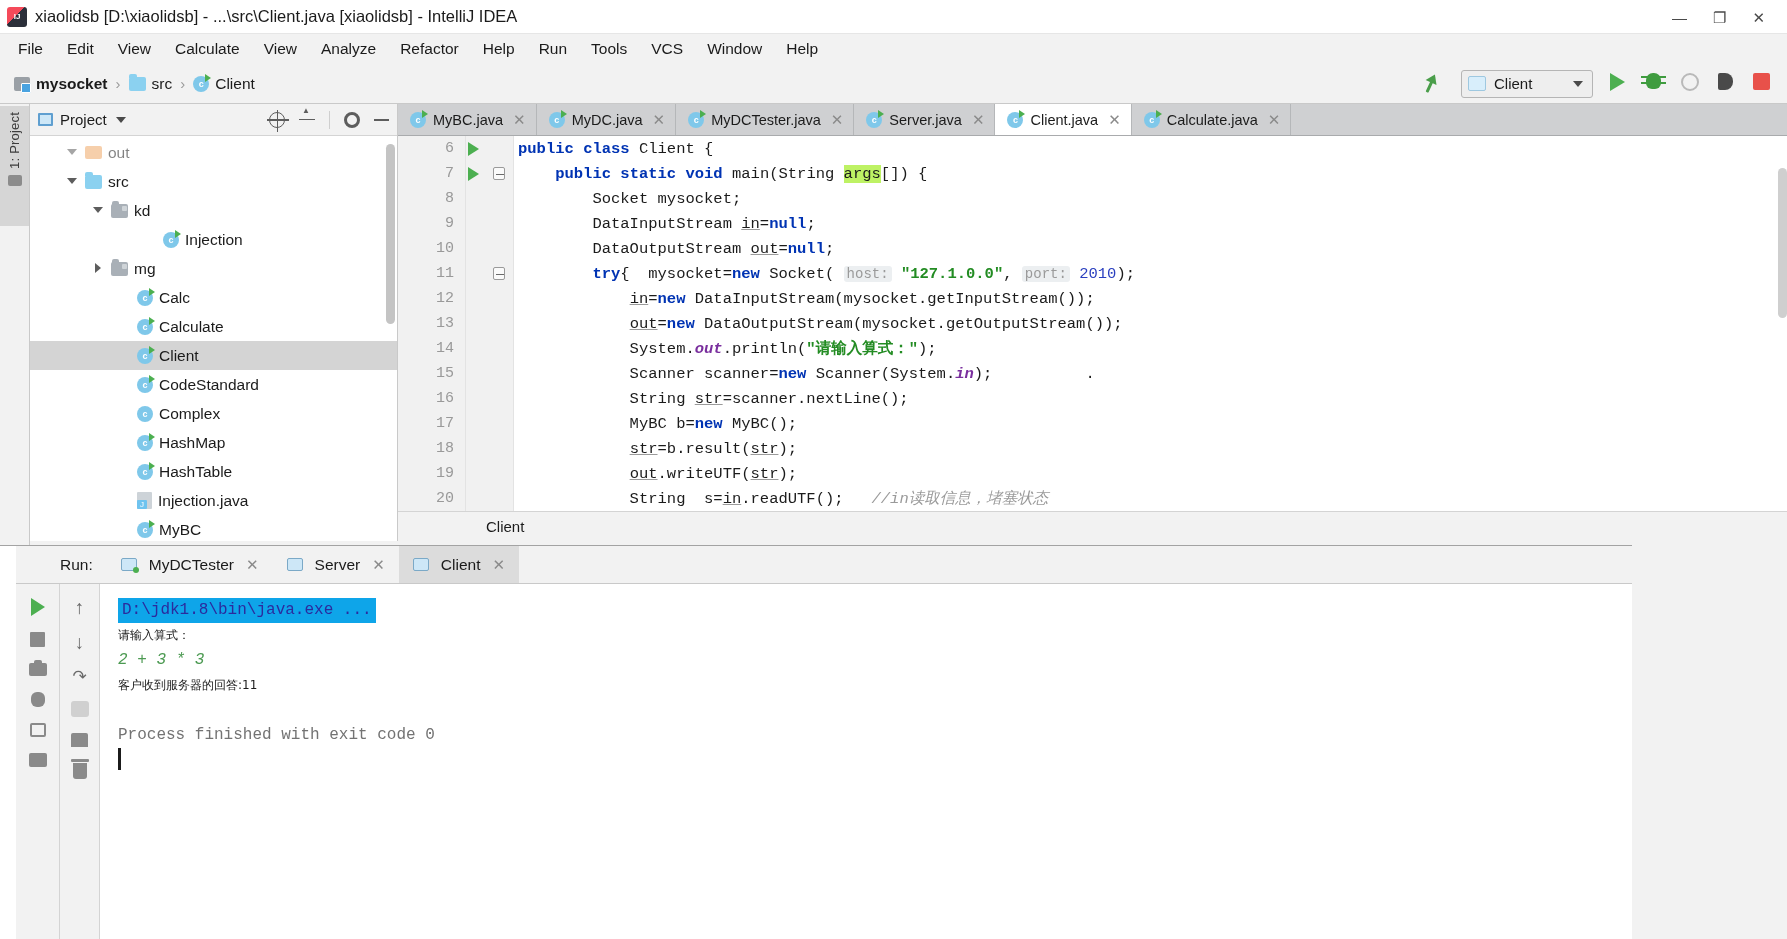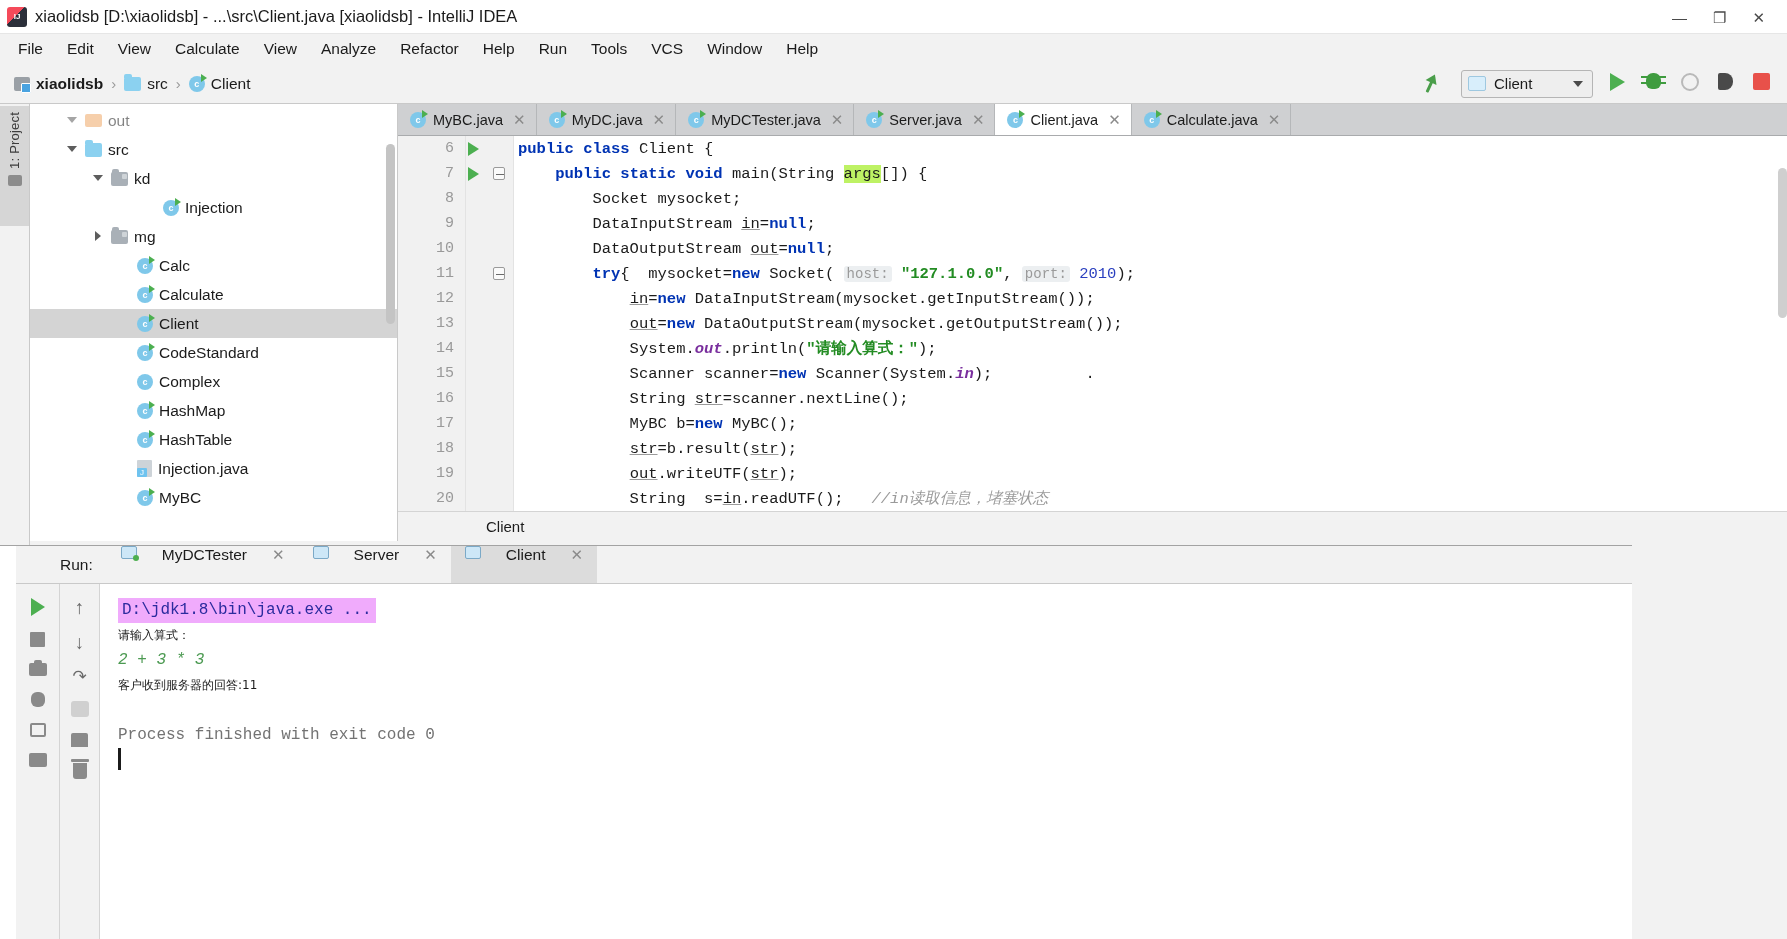--- a/index.html
+++ b/index.html
@@ -258,21 +258,21 @@
   .run-panel {
     position: absolute; left: 0; top: 545px; width: 1632px; height: 394px; background:#ffffff;
     border-top: 1px solid #a3a3a3;
     padding-left: 16px;
   }
   .run-header {
     height: 38px; background:#f2f2f2; display:flex; align-items:stretch; border-bottom:1px solid #c9c9c9;
   }
   .run-label { display:flex;align-items:center; padding:0 14px 0 44px; font-size:15.5px; color:#1b1b1b;}
   .rtab {
-    display:flex; gap:25px; padding:0 14px; font-size:15.5px; color:#1b1b1b;
+    display:flex; align-items:center; gap:12px; padding:0 14px; font-size:15.5px; color:#1b1b1b;
     background:#f2f2f2; white-space:nowrap;
   }
   .rtab.active { background:#dcdcdc; }
   .rtab-ico { width:16px;height:13px;background:#cde7f7;border:1px solid #7ba9c7;border-radius:2px;position:relative;flex:none;}
   .rtab-ico.green::after{content:"";position:absolute;right:-3px;bottom:-3px;width:6px;height:6px;border-radius:50%;background:#4caf50;}
   .rtab-close { color:#8a8a8a; font-size:15px; }
 
   .run-body { position:relative; height: 355px; background:#ffffff; display:flex; }
   .run-toolbar {
     width: 44px; background:#f2f2f2; border-right:1px solid #d4d4d4;
@@ -296,21 +296,21 @@
   .rt-trash { width:14px;height:16px;background:#8a8a8a;border-radius:0 0 3px 3px;position:relative;}
   .rt-trash::before{content:"";position:absolute;left:-2px;top:-4px;width:18px;height:3px;background:#8a8a8a;border-radius:1px;}
   .rt-grid { width:18px;height:14px;background:#8a8a8a;border-radius:2px; }
   .rt-enter { width:16px;height:14px;border:2px solid #8a8a8a;border-radius:2px;}
 
   .console {
     flex: 1; position: relative; padding: 14px 0 0 18px; overflow: hidden;
     font-family: "Liberation Mono", monospace; font-size: 16px;
   }
   .cl { height: 25px; line-height: 25px; white-space: pre; }
-  .cl.cmdline { color:#2b2b9e; background:#f0abfc; display:inline-block; padding: 0 4px; }
+  .cl.cmdline { color:#2b2b9e; background:#0ea5e9; display:inline-block; padding: 0 4px; }
   .cl.zh { font-family: "DejaVu Sans", sans-serif; color:#1b1b1b; font-size: 12px; }
   .cl.green { color:#4c9a52; font-style: italic; }
   .cl.finished { color:#737373; }
   .console-caret {
     position:absolute; left:18px; width:3px; height:22px; background:#1b1b1b;
   }
 </style>
 </head>
 <body>
 
@@ -339,21 +339,21 @@
     <div class="menu-item">Tools</div>
     <div class="menu-item">VCS</div>
     <div class="menu-item">Window</div>
     <div class="menu-item">Help</div>
   </div>
 
   <div class="toolbar">
     <div class="crumbs">
       <div class="crumb bold">
         <span class="ico-folder-module"></span>
-        <span>xiaolidsb</span>
+        <span>mysocket</span>
       </div>
       <span class="crumb-sep">›</span>
       <div class="crumb">
         <span class="ico-folder"></span>
         <span>src</span>
       </div>
       <span class="crumb-sep">›</span>
       <div class="crumb">
         <span class="ico-class">c</span>
         <span>Client</span>
@@ -394,20 +394,32 @@
       <span class="vlabel">2: Favorites</span>
       <span class="strip-star">★</span>
     </div>
     <div class="strip-btn strip-struct">
       <span class="vlabel">7: Structure</span>
       <span class="strip-ico-struct"></span>
     </div>
   </div>
 
   <div class="project-panel">
+    <div class="pp-header">
+      <span class="pp-sq"></span>
+      <span class="pp-title">Project</span>
+      <span class="pp-caret"></span>
+      <div class="pp-actions">
+        <span class="pp-target"></span>
+        <span class="pp-collapse"></span>
+        <span class="pp-sep"></span>
+        <span class="pp-gear"></span>
+        <span class="pp-minus"></span>
+      </div>
+    </div>
 
     <div class="tree" id="tree">
         <div class="tree-row partial" style="padding-left: 36px;">
           <span class="twisty down"></span>
           <span class="ico-out"></span>
           <span>out</span>
         </div>
         <div class="tree-row" style="padding-left: 36px;">
           <span class="twisty down"></span>
           <span class="ico-folder"></span>

